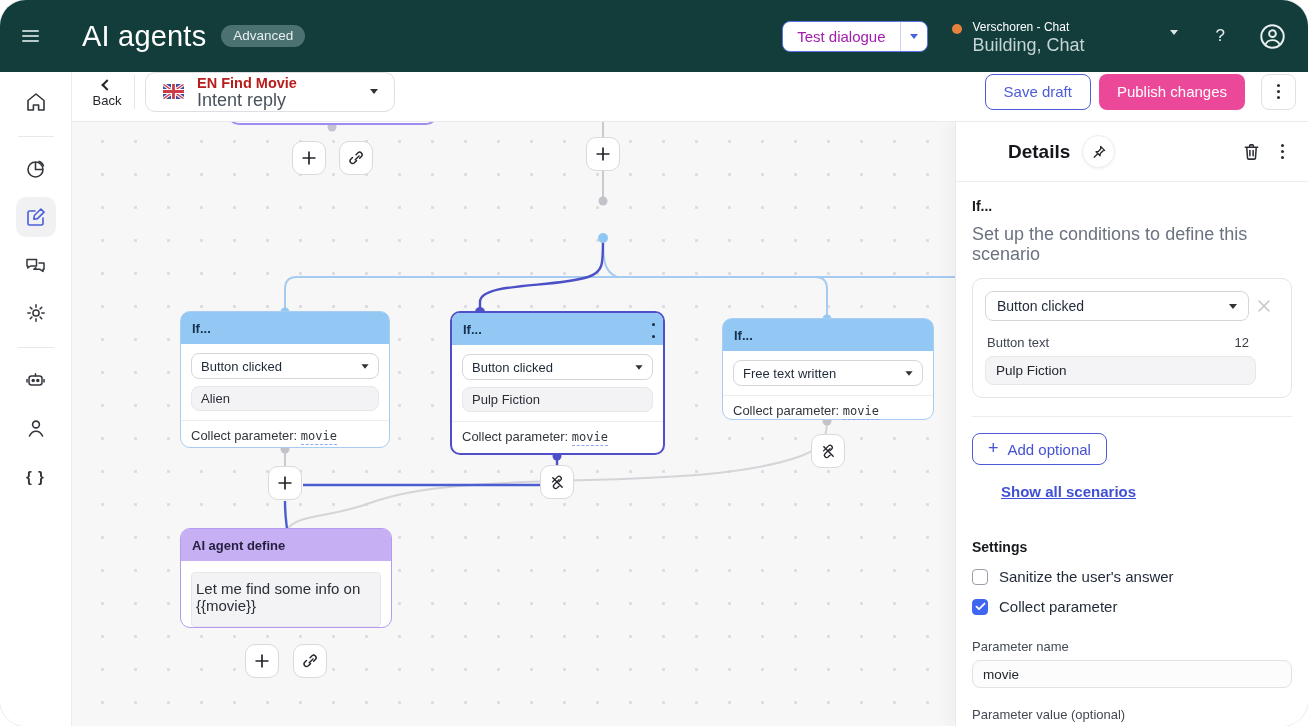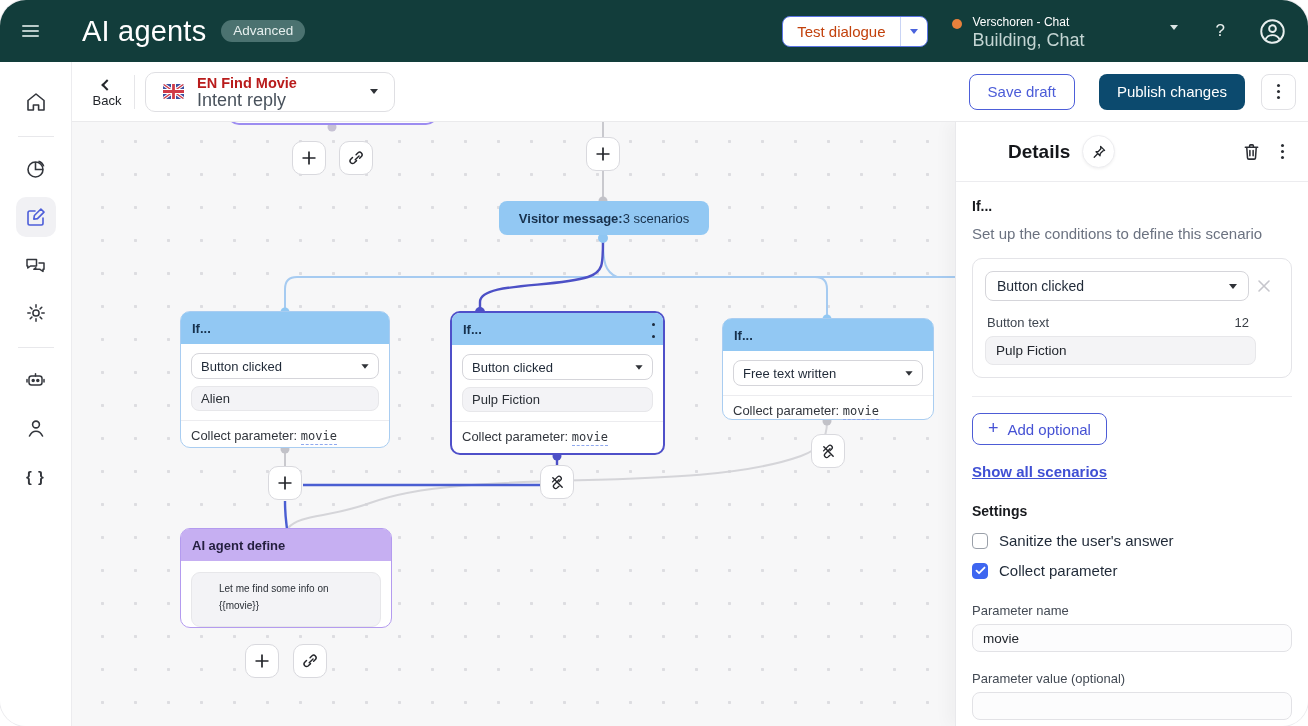--- a/index.html
+++ b/index.html
@@ -1,27 +1,27 @@
 <!DOCTYPE html>
 <html><head>
 <meta charset="utf-8">
 <style>
   * { margin:0; padding:0; box-sizing:border-box; }
   html,body { background:#ffffff; font-family:"Liberation Sans", sans-serif; }
   .app { position:relative; width:1308px; height:726px; border-radius:26px; overflow:hidden; background:#f7f7f8; box-shadow:0 0 0 1px #ececef; }
 
   
-  .topbar { position:absolute; left:0; top:0; width:100%; height:62px; background:#123d3b; display:flex; align-items:center; z-index:30; }
+  .topbar { position:absolute; left:0; top:0; width:100%; height:72px; background:#123d3b; display:flex; align-items:center; z-index:30; }
   .hamburger { width:40px; margin-left:22px; cursor:pointer; }
   .hamburger span { display:block; width:17px; height:1.8px; background:#b9cbc9; margin:3.4px 0; border-radius:2px; }
   .app-title { color:#fff; font-size:29px; font-weight:500; letter-spacing:.2px; margin-left:20px; }
   .badge { margin-left:15px; background:#4b7270; color:#e6efee; font-size:13.5px; padding:3px 12px 4px; border-radius:12px; }
   .topbar-right { margin-left:auto; display:flex; align-items:center; margin-right:22px; }
   .split-btn { display:flex; align-items:stretch; background:#fff; border:1px solid #5b74e4; border-radius:8px; overflow:hidden; height:31px; }
-  .split-btn .main { padding:0 14px; color:#c2410c; font-size:15px; display:flex; align-items:center; cursor:pointer; }
+  .split-btn .main { padding:0 14px; color:#a21caf; font-size:15px; display:flex; align-items:center; cursor:pointer; }
   .split-btn .caretpart { width:27px; border-left:1px solid #c9d4f5; display:flex; align-items:center; justify-content:center; cursor:pointer; }
   .caret { width:0; height:0; border-left:4.5px solid transparent; border-right:4.5px solid transparent; border-top:5.5px solid #4a63dd; }
   .workspace { display:flex; align-items:flex-start; margin-left:24px; cursor:pointer; }
   .ws-dot { width:10px; height:10px; border-radius:50%; background:#e8813c; margin-top:6px; }
   .ws-text { margin-left:11px; width:175px; }
   .ws-name { color:#fff; font-size:12px; line-height:19px; }
   .ws-sub { color:#c4d5d3; font-size:18px; line-height:17px; }
   .ws-caret { margin-left:22px; margin-top:12px; border-top-color:#dbe6e5 !important; }
   .help-icon { color:#e8efee; font-size:17px; margin-left:38px; cursor:pointer; }
   .avatar { margin-left:34px; cursor:pointer; display:flex; }
@@ -41,21 +41,21 @@
   .back .lbl { font-size:13px; color:#23262b; margin-top:-1px; }
   .tb-sep { width:1px; height:34px; background:#e6e6e9; margin:0 10px 0 4px; }
   .flow-select { width:250px; height:40px; border:1px solid #dfdfe3; border-radius:10px; display:flex; align-items:center; cursor:pointer; background:#fff; }
   .flag { margin-left:17px; border-radius:2px; overflow:hidden; display:flex; }
   .flow-texts { margin-left:13px; }
   .flow-title { font-size:14.5px; font-weight:600; color:#b91c1c; line-height:18px; }
   .flow-sub { font-size:18px; color:#49525c; line-height:17px; }
   .flow-select .caret { margin-left:auto; margin-right:16px; border-top-color:#2f3237; }
   .toolbar-right { margin-left:auto; display:flex; align-items:center; margin-right:12px; }
   .btn-outline { height:36px; padding:0 18px; border:1px solid #4d5ed9; color:#4b5cd8; background:#fff; border-radius:8px; font-size:15px; display:flex; align-items:center; cursor:pointer; }
-  .btn-solid { height:36px; padding:0 18px; background:#0c4a6e; color:#fff; border:none; border-radius:8px; font-size:15px; display:flex; align-items:center; cursor:pointer; margin-left:24px; }
+  .btn-solid { height:36px; padding:0 18px; background:#ec4899; color:#fff; border:none; border-radius:8px; font-size:15px; display:flex; align-items:center; cursor:pointer; margin-left:8px; }
   .btn-kebab { width:35px; height:36px; border:1px solid #e1e1e5; border-radius:8px; background:#fff; margin-left:16px; display:flex; align-items:center; justify-content:center; cursor:pointer; }
   .kdots, .kdots::before, .kdots::after { width:3.5px; height:3.5px; background:#2a2d33; border-radius:50%; }
   .kdots { position:relative; }
   .kdots::before, .kdots::after { content:""; position:absolute; left:0; }
   .kdots::before { top:-6px; } .kdots::after { top:6px; }
 
   
   .canvas { position:absolute; left:72px; top:122px; width:883px; bottom:0; overflow:hidden; background:#f7f7f8;
     background-image:radial-gradient(#dddde1 1.4px, transparent 1.5px); background-size:33px 33px; background-position:14px 3px; }
   .canvas svg.wires { position:absolute; left:0; top:0; z-index:1; }
@@ -68,49 +68,49 @@
   .selbox { height:26px; border:1px solid #d5d5da; border-radius:8px; background:#fff; display:flex; align-items:center; padding:0 9px; font-size:13px; color:#1f2937; cursor:pointer; }
   .selbox .caret { margin-left:auto; border-top-color:#2f3237; transform:scale(.9); }
   .inpbox { margin-top:7px; height:25px; background:#f3f3f6; border:1px solid #e7e7ea; border-radius:8px; display:flex; align-items:center; padding:0 9px; font-size:13px; color:#2a2f36; }
   .node-div { border-top:1px solid #ececef; margin:9px -10px 0; }
   .collect { margin-top:7px; padding-bottom:9px; font-size:13px; color:#32363d; }
   .param { font-family:"DejaVu Sans Mono", monospace; font-size:12px; border-bottom:1.5px dashed #8fa8ee; padding-bottom:1px; }
   .visitor-node { position:absolute; left:427px; top:79px; width:210px; height:34px; background:#92c8f3; border-radius:8px; z-index:4; display:flex; align-items:center; justify-content:center; font-size:13px; color:#17304b; }
   .visitor-node b { font-weight:700; }
   .agent-node { border:1.5px solid #b49bef; }
   .agent-node .node-header { background:#c6aff2; color:#241f3f; }
-  .msgbox { margin-top:2px; background:#f3f3f6; border:1px solid #e7e7ea; border-radius:9px; padding:7px 27px 12px; font-size:10px; color:#2a2f36; line-height:17px; }
+  .msgbox { margin-top:2px; background:#f3f3f6; border:1px solid #e7e7ea; border-radius:4px; padding:7px 4px 12px; font-size:15px; color:#2a2f36; line-height:17px; }
   .hdr-kebab { margin-left:auto; cursor:pointer; }
   .hdr-kebab .kdots, .hdr-kebab .kdots::before, .hdr-kebab .kdots::after { background:#1c2a3d; width:3px; height:3px; }
   .topstub { position:absolute; left:155px; top:-14px; width:211px; height:17px; background:#fff; border:2px solid #9d8df1; border-top:none; border-radius:0 0 12px 12px; z-index:3; }
 
   
   .details { position:absolute; right:0; top:122px; width:353px; bottom:0; background:#fff; border-left:1px solid #e9e9ec; box-shadow:-8px 0 14px rgba(20,20,40,.03); z-index:10; overflow:hidden; }
   .dt-head { height:60px; display:flex; align-items:center; padding:0 20px; border-bottom:1px solid #ececef; }
   .dt-title { font-size:19px; font-weight:700; color:#14161a;margin-left:32px; }
   .pin-btn { width:33px; height:33px; border-radius:50%; border:1px solid #ededf0; box-shadow:0 1px 3px rgba(0,0,0,.06); display:flex; align-items:center; justify-content:center; margin-left:12px; cursor:pointer; background:#fff; }
   .dt-actions { margin-left:auto; display:flex; align-items:center; gap:20px; }
   .dt-actions > * { cursor:pointer; }
   .dt-body { padding:16px 16px 0; }
   .dt-if { font-size:14px; font-weight:700; color:#17191d; }
-  .dt-desc { margin-top:10px; font-size:15px; color:#6b7280; line-height:20px; }
+  .dt-desc { margin-top:10px; font-size:18px; color:#6b7280; line-height:20px; }
   .cond-card { margin-top:14px; border:1px solid #e4e4e8; border-radius:10px; padding:12px; }
   .cond-row { display:flex; align-items:center; }
   .dt-select { flex:1; height:30px; border:1px solid #d5d5da; border-radius:8px; display:flex; align-items:center; padding:0 11px; font-size:14px; color:#1f2937; cursor:pointer; }
   .dt-select .caret { margin-left:auto; border-top-color:#2f3237; }
   .xicon { width:30px; display:flex; justify-content:center; cursor:pointer; }
   .lbl-row { display:flex; margin-top:14px; padding:0 2px; }
   .f-label { font-size:13px; color:#3f4650; }
   .char-count { margin-left:auto; font-size:13px; color:#3a3f46; margin-right:28px; }
   .dt-input { margin-top:6px; width:271px; height:29px; background:#f4f4f6; border:1px solid #e7e7ea; border-radius:8px; padding:0 10px; font-size:13.5px; color:#23272e; font-family:"Liberation Sans",sans-serif; outline:none; }
   .dt-div { border-top:1px solid #ececef; margin:18px 0 16px; }
   .addcond { display:inline-flex; align-items:center; gap:9px; height:32px; padding:0 15px; border:1px solid #4d5cd6; border-radius:8px; color:#4652d4; font-size:15px; background:#fff; cursor:pointer; }
   .addcond .plus { font-size:18px; line-height:1; font-weight:400; margin-top:-2px; }
-  .showall { display:inline-block; margin-top:18px; font-size:15px; font-weight:700; color:#4050d4; text-decoration:underline; cursor:pointer; }
-  .settings-title { margin-top:22px; font-size:14px; font-weight:700; color:#17191d; }
+  .showall { display:inline-block; margin-top:18px; font-size:15px; font-weight:700; color:#4050d4; text-decoration:underline; cursor:pointer;margin-left:29px; }
+  .settings-title { margin-top:38px; font-size:14px; font-weight:700; color:#17191d; }
   .chk-row { display:flex; align-items:center; margin-top:13px; cursor:pointer; }
   .chk { width:16px; height:16px; border:1.5px solid #9aa0a9; border-radius:4px; background:#fff; }
   .chk.checked { background:#3e66f0; border-color:#3e66f0; display:flex; align-items:center; justify-content:center; }
   .chk-label { margin-left:11px; font-size:15px; color:#1f2937; }
   .p-label { margin-top:24px; font-size:13px; color:#434a54; }
   .p-input { margin-top:6px; width:320px; height:28px; border:1px solid #e2e2e6; border-radius:8px; background:#fcfcfd; padding:0 10px; font-size:13.5px; color:#23272e; font-family:"Liberation Sans",sans-serif; outline:none; }
 </style>
 </head>
 <body>
 
@@ -276,23 +276,20 @@
           <path d="M9.5 5.5 11.8 3.2a3 3 0 0 1 4.2 4.2L13.7 9.7"></path>
           <path d="M11 14.5 8.2 17.3a3 3 0 0 1-4.2-4.2l2.3-2.3" transform="translate(-1,-2)"></path>
         </svg>
     </div>
     <div class="cbtn" style="left:514px; top:15px;">
       <svg width="16" height="16" viewBox="0 0 16 16" stroke="currentColor" stroke-width="1.7">
           <path d="M8 1.5v13M1.5 8h13"></path>
         </svg>
     </div>
 
-    <div class="visitor-node">
-      <span><b>Visitor message:</b><span>3 scenarios</span></span>
-    </div>
 
     <div class="node if-node" style="left:108px; top:189px; width:210px; height:137px;">
       <div class="node-header">
           <span>If...</span>
         </div>
       <div class="node-body">
         <div class="selbox">
             <span>Button clicked</span>
             <span class="caret"></span>
           </div>

